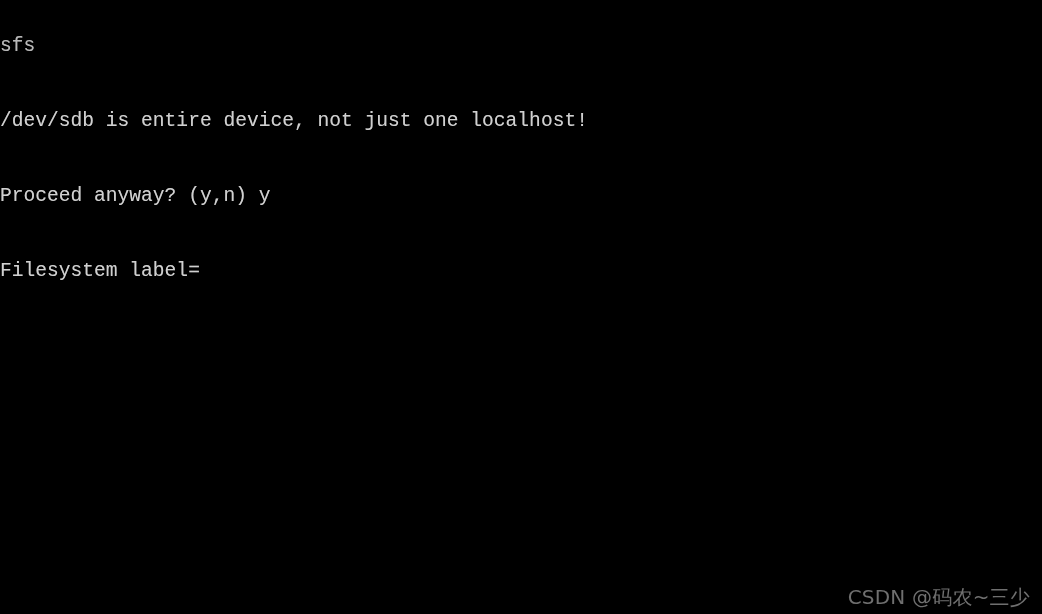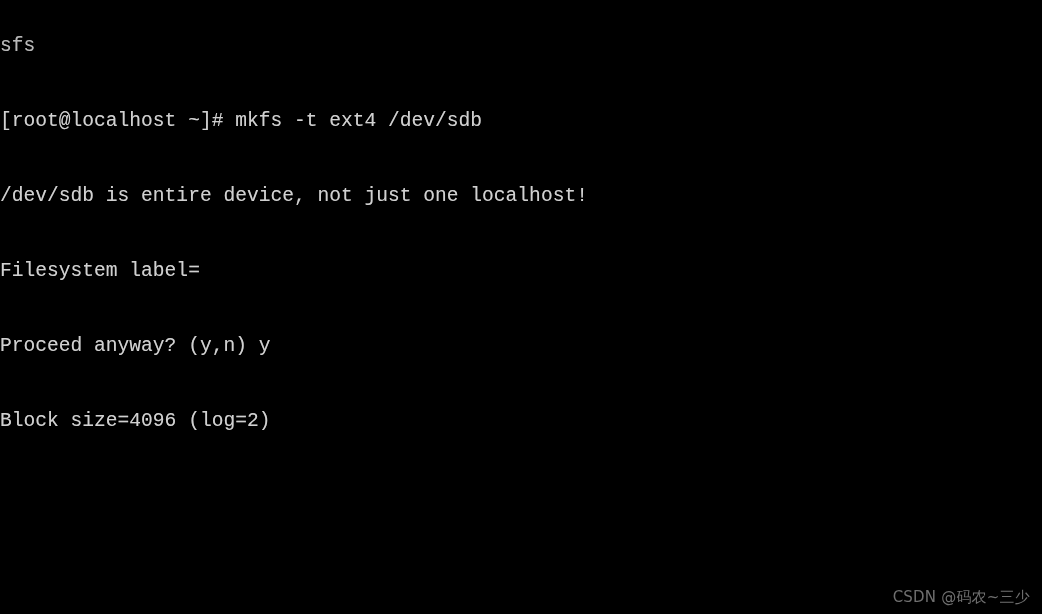--- a/index.html
+++ b/index.html
@@ -48,40 +48,38 @@
   
   .line.clipped {
     color: #b8b8b8;
   }
 
   #watermark {
     position: absolute;
     right: 12px;
     bottom: 8px;
     font-family: "DejaVu Sans", "Liberation Sans", sans-serif;
-    font-size: 15px;
+    font-size: 20px;
     line-height: 18px;
     color: #6f6f6f;
     white-space: pre;
     letter-spacing: 0.2px;
     user-select: none;
   }
 </style>
 </head>
 <body>
 
 <div id="terminal">
 
   <div id="screen">
     <span class="line clipped">sfs</span>
-    <span class="line">[root@localhost ~]# mkfs -t ext4 /dev/sdb</span>
     <span class="line">/dev/sdb is entire device, not just one localhost!</span>
+    <span class="line">Proceed anyway? (y,n) y</span>
     <span class="line">Filesystem label=</span>
-    <span class="line">Proceed anyway? (y,n) y</span>
-    <span class="line">Block size=4096 (log=2)</span>
     
     
     
     
     
     
     
     
     
     

